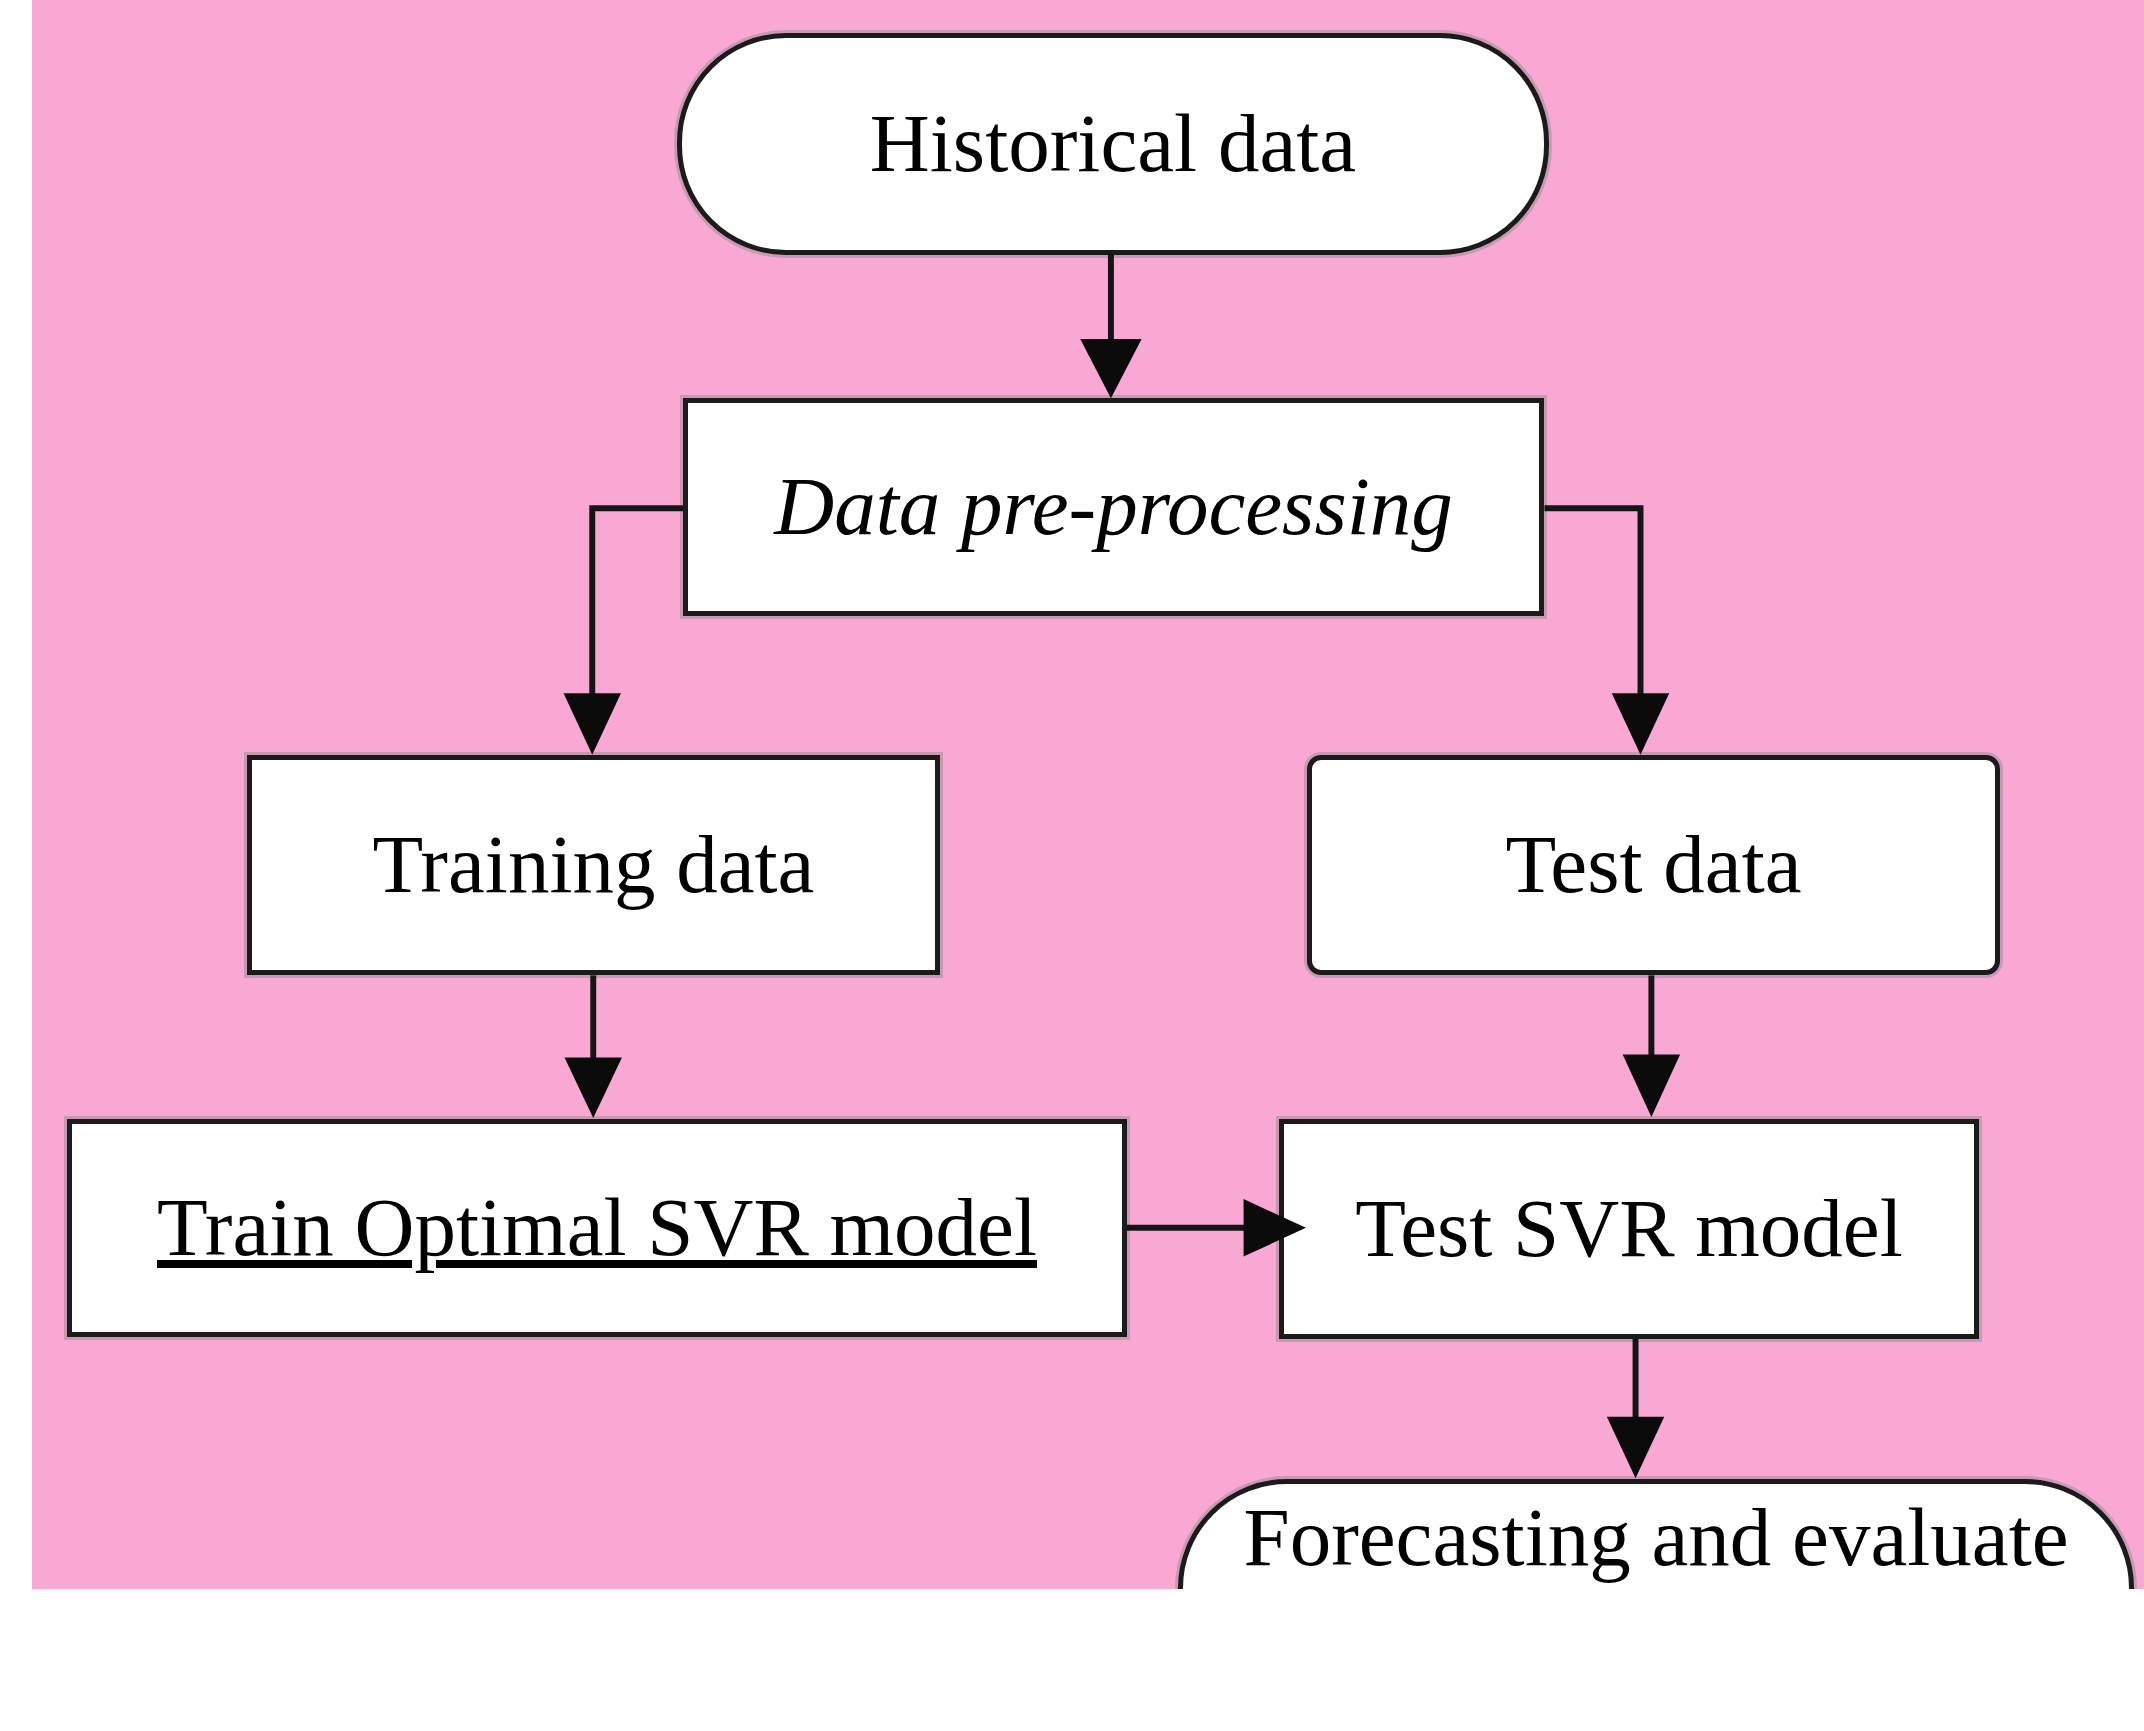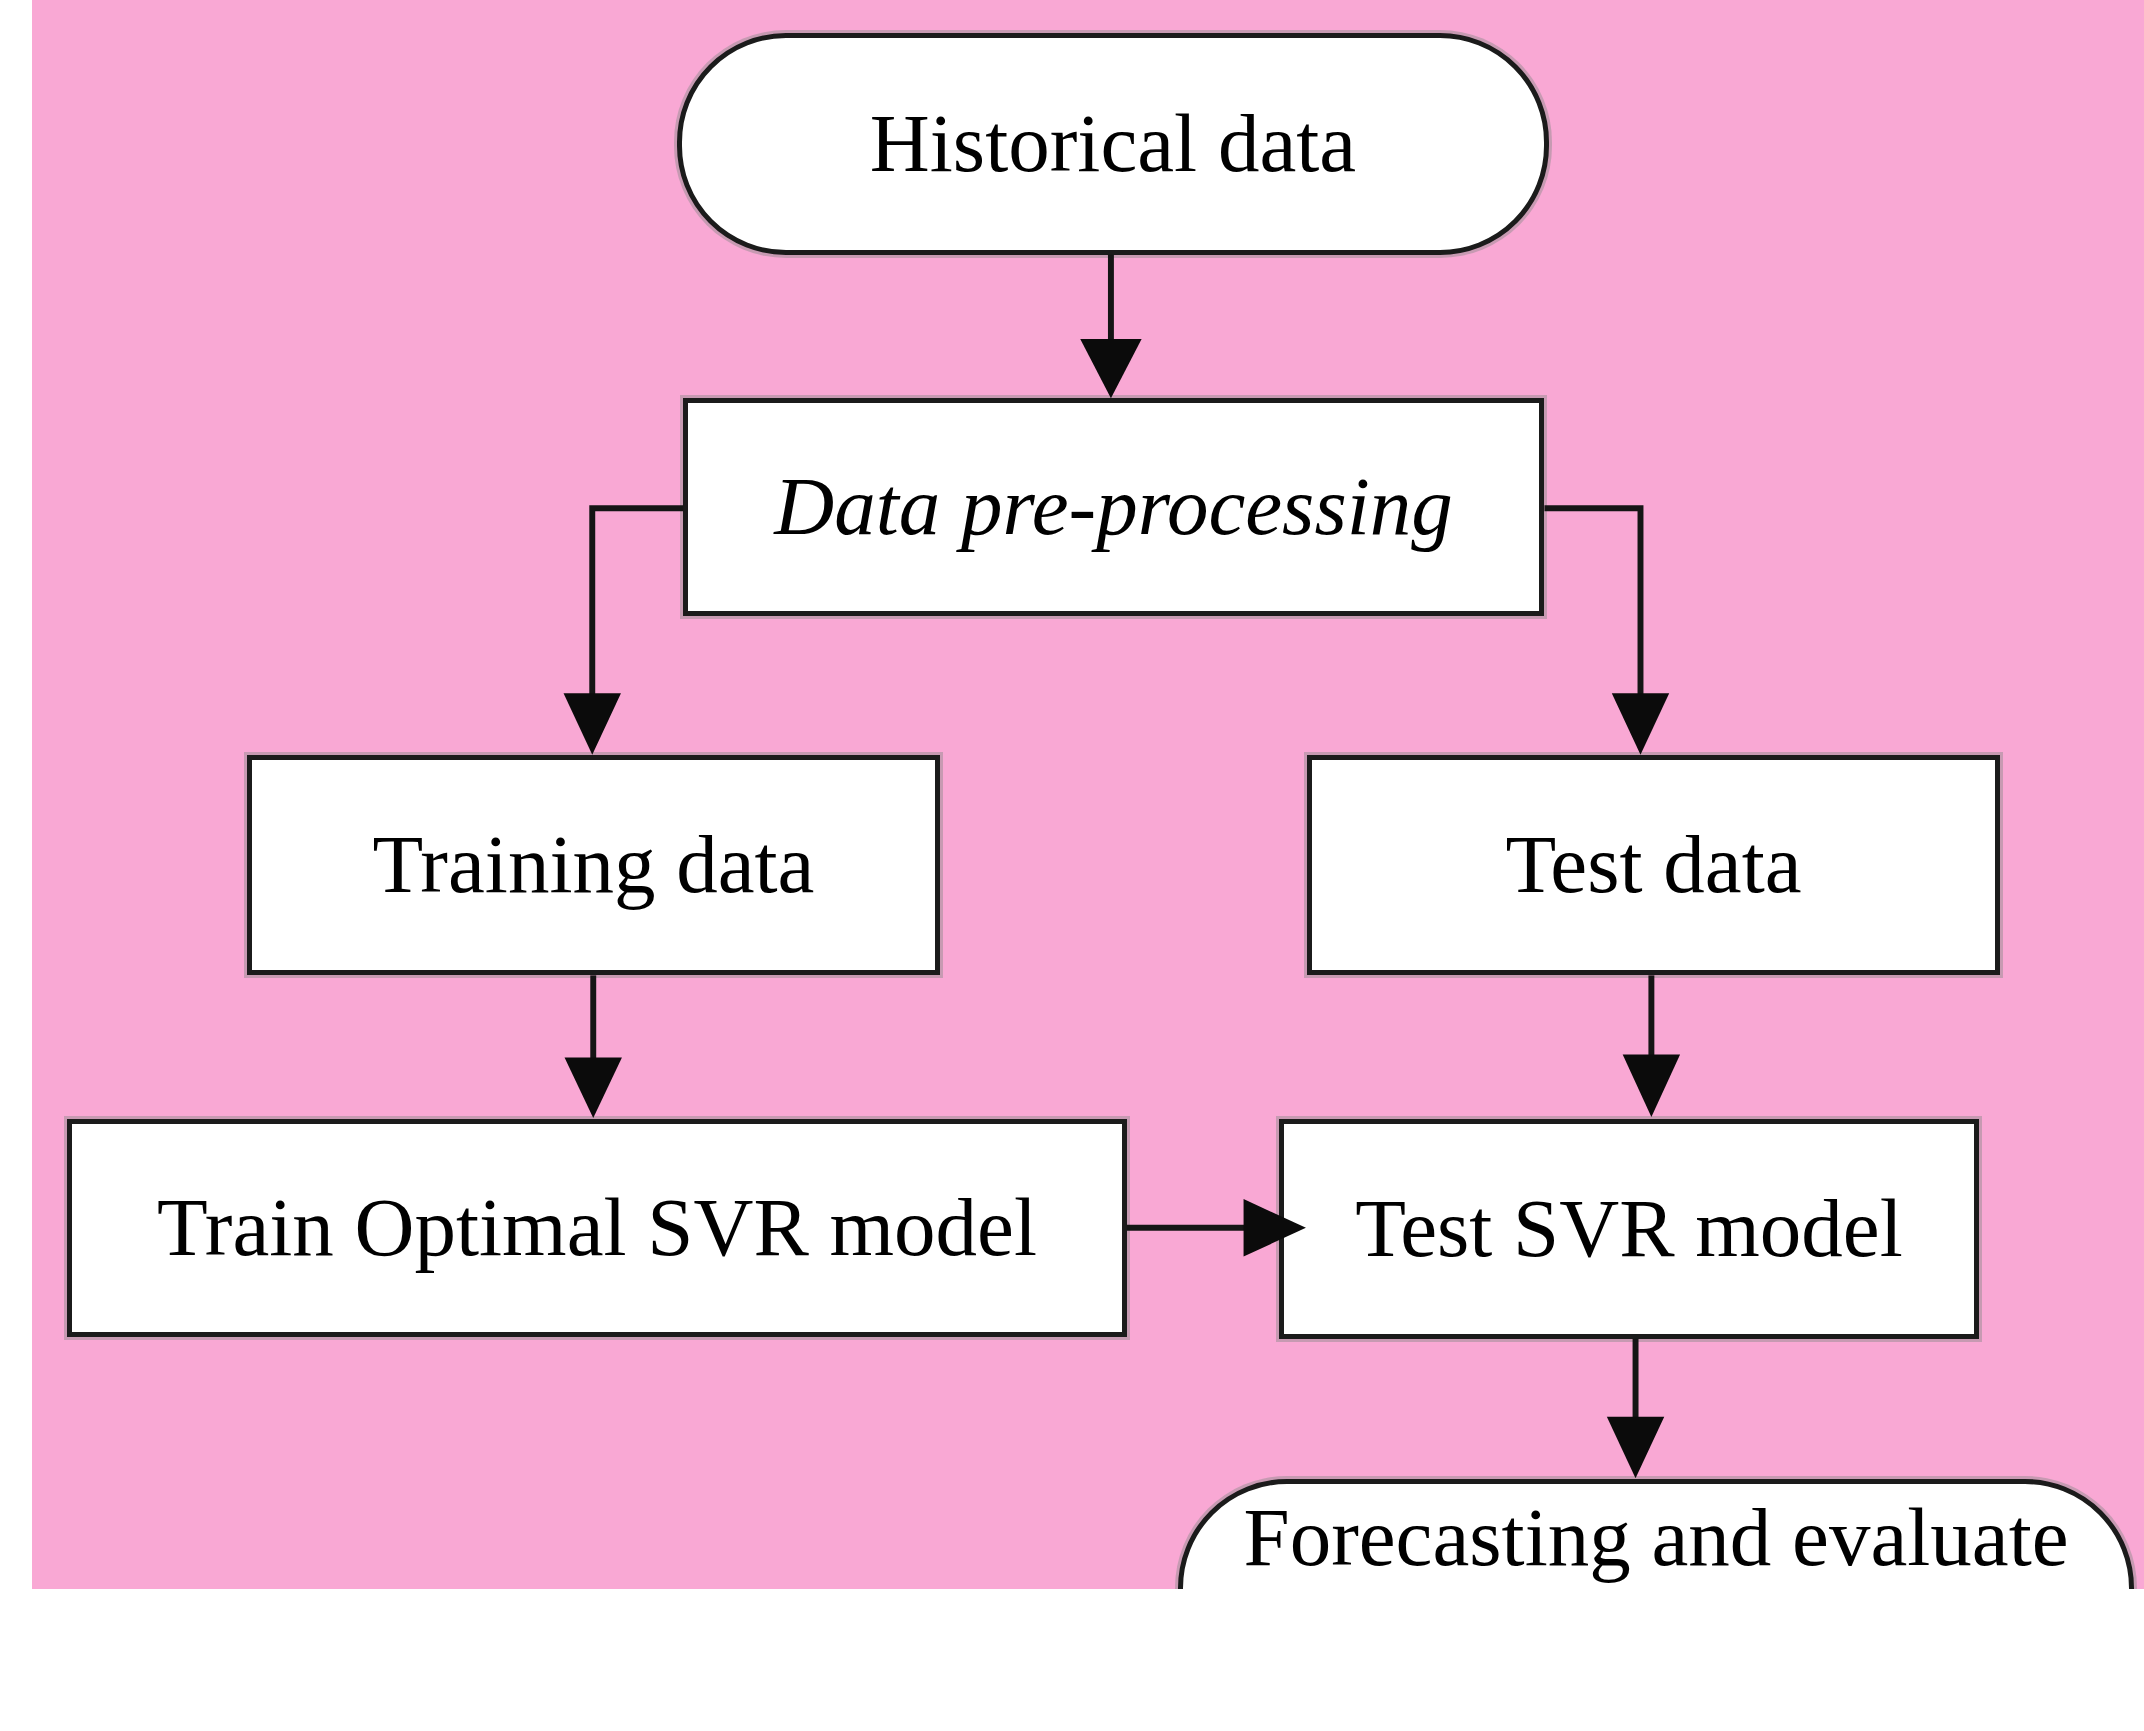--- a/index.html
+++ b/index.html
@@ -30,22 +30,22 @@
     font-size: 83px;
     line-height: 1.22;
     padding: 0 14px;
     z-index: 2;
   }
   .node.rounded { border-radius: 109px; }
 
   #node-historical    { left: 645px;  top: 33px;   width: 872px;  height: 222px; }
   #node-preprocessing { left: 651px;  top: 398px;  width: 861px;  height: 218px; font-style: italic; }
   #node-training      { left: 215px;  top: 755px;  width: 693px;  height: 220px; text-align: center; }
-  #node-testdata      { left: 1275px; top: 755px;  width: 693px;  height: 220px; }
-  #node-trainsvr      { left: 35px;   top: 1119px; width: 1060px; height: 218px; }
+  #node-testdata      { left: 1275px; top: 755px;  width: 693px;  height: 220px; border-radius: 14px; }
+  #node-trainsvr      { left: 35px;   top: 1119px; width: 1060px; height: 218px; text-decoration: underline; }
   #node-testsvr       { left: 1247px; top: 1119px; width: 700px;  height: 220px; }
   #node-forecasting   { left: 1146px; top: 1479px; width: 956px;  height: 219px; }
 
   #edge-layer {
     position: absolute;
     left: 0;
     top: 0;
     width: 2144px;
     height: 1732px;
     z-index: 3;

